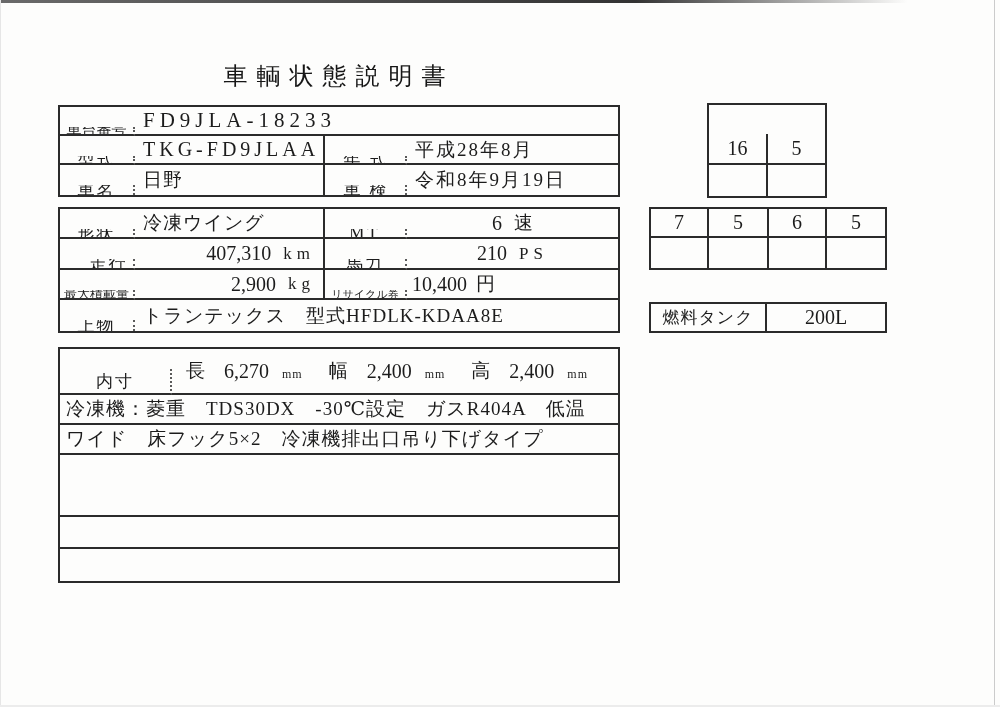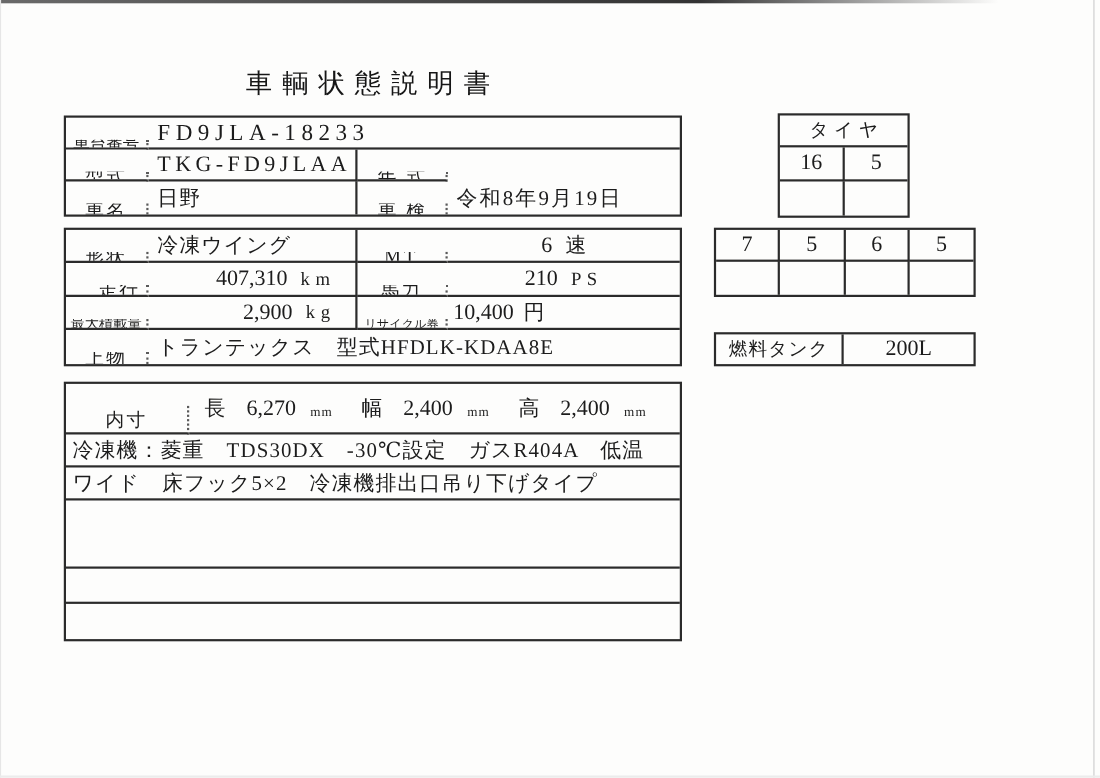--- a/index.html
+++ b/index.html
@@ -27,21 +27,21 @@
     text-align:center;font-size:24px;letter-spacing:9px;color:#161616;
   }
 
   .tbl{position:absolute;border:2px solid var(--line);display:grid;box-sizing:border-box;background:transparent;}
   .cell{display:flex;align-items:center;box-sizing:border-box;overflow:hidden;white-space:nowrap;}
   .bb{border-bottom:2px solid var(--line);}
   .br{border-right:2px solid var(--line);}
   .bd{border-right:2px dotted var(--dot);margin-top:20px;}
   .c{justify-content:center;}
   .l{justify-content:flex-start;padding-left:8px;}
-  .re{justify-content:flex-end;padding-right:18px;}
+  .re{justify-content:flex-end;padding-right:8px;}
 
   .lbl{font-size:17px;letter-spacing:2px;}
   .lblw{font-size:17px;letter-spacing:9px;padding-left:9px;}
   .lbl-sm{font-size:13px;letter-spacing:0;}
   .lbl-xs{font-size:11px;letter-spacing:0;}
   .val{font-size:19px;letter-spacing:1px;}
   .num{font-size:20px;}
   .chassis{font-size:21px;letter-spacing:5px;}
   .model{font-size:20px;letter-spacing:4px;}
   .date{font-size:19px;letter-spacing:2px;}
@@ -80,20 +80,21 @@
 
 <div class="doc-title">車輌状態説明書</div>
 
 <div class="tbl" id="t1">
   <div class="cell bd bb c lbl-sm" style="grid-area:1/1/2/2;font-size:15px;">車台番号</div>
   <div class="cell bb l chassis" style="grid-area:1/2/2/5;">FD9JLA-18233</div>
 
   <div class="cell bd bb c lbl" style="grid-area:2/1/3/2;">型式</div>
   <div class="cell br bb l model" style="grid-area:2/2/3/3;">TKG-FD9JLAA</div>
   <div class="cell bd bb c lblw" style="grid-area:2/3/3/4;">年式</div>
+  <div class="cell bb l date" style="grid-area:2/4/3/5;">平成28年8月</div>
 
   <div class="cell bd c lbl" style="grid-area:3/1/4/2;">車名</div>
   <div class="cell br l val" style="grid-area:3/2/4/3;">日野</div>
   <div class="cell bd c lblw" style="grid-area:3/3/4/4;">車検</div>
   <div class="cell l date" style="grid-area:3/4/4/5;">令和8年9月19日</div>
 </div>
 
 <div class="tbl" id="t2">
   <div class="cell bd bb c lbl" style="grid-area:1/1/2/2;">形状</div>
   <div class="cell br bb l val" style="grid-area:1/2/2/3;">冷凍ウイング</div>
@@ -143,21 +144,20 @@
     <span class="unit-sm">mm</span>
   </div>
   <div class="cell bb l val" style="grid-area:2/1/3/3;padding-left:6px;">冷凍機：菱重　TDS30DX　-30℃設定　ガスR404A　低温</div>
   <div class="cell bb l val" style="grid-area:3/1/4/3;padding-left:6px;">ワイド　床フック5×2　冷凍機排出口吊り下げタイプ</div>
   <div class="cell bb" style="grid-area:5/1/6/3;"></div>
   <div class="cell bb" style="grid-area:6/1/7/3;"></div>
   <div class="cell" style="grid-area:7/1/8/3;"></div>
 </div>
 
 <div class="tbl" id="t4">
-  <div class="cell bb c lbl" style="grid-area:1/1/2/3;letter-spacing:5px;padding-left:5px;">タイヤ</div>
   <div class="cell br bb c num" style="grid-area:2/1/3/2;">16</div>
   <div class="cell bb c num" style="grid-area:2/2/3/3;">5</div>
   <div class="cell br" style="grid-area:3/1/4/2;"></div>
   <div class="cell" style="grid-area:3/2/4/3;"></div>
 </div>
 
 <div class="tbl" id="t5">
   <div class="cell br bb c num" style="grid-area:1/1/2/2;">7</div>
   <div class="cell br bb c num" style="grid-area:1/2/2/3;">5</div>
   <div class="cell br bb c num" style="grid-area:1/3/2/4;">6</div>

